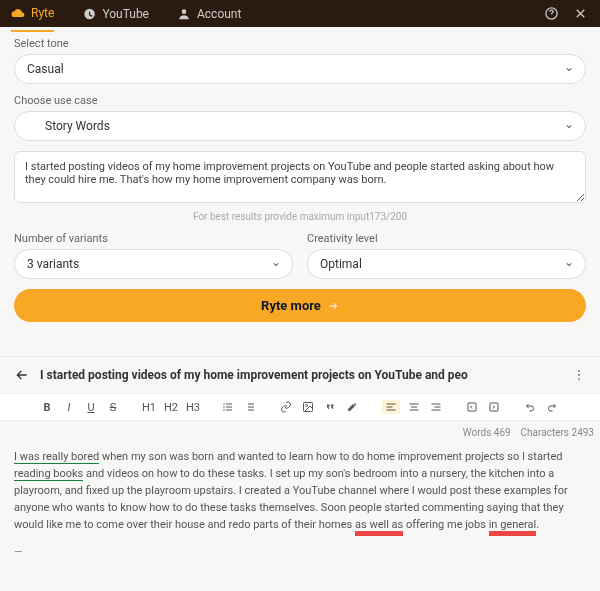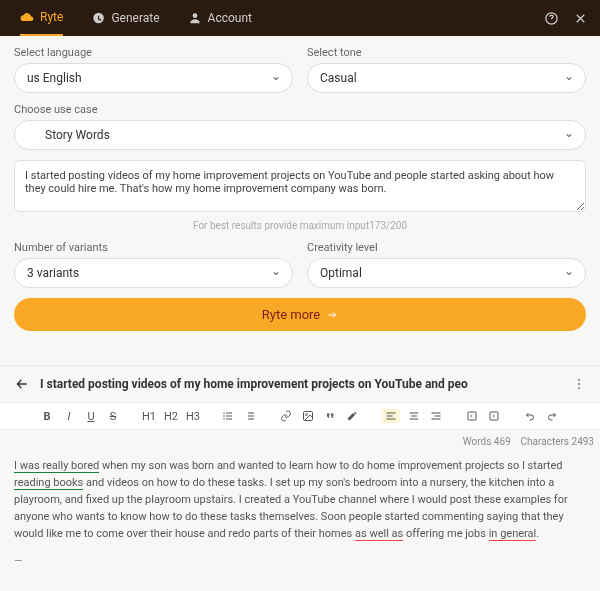--- a/index.html
+++ b/index.html
@@ -1,55 +1,55 @@
 <!DOCTYPE html>
 <html><head>
 <meta charset="utf-8">
 <style>
 *{box-sizing:border-box;margin:0;padding:0;font-family:-apple-system,BlinkMacSystemFont,"Segoe UI",Roboto,sans-serif}
 body{background:#f7f7f5;font-size:12px;color:#333}
-.header{background:#2a1a0f;display:flex;align-items:center;padding:0 20px;height:36px;position:relative}
+.header{background:#2a1a0f;display:flex;align-items:center;padding:0 11px;height:27px;position:relative}
 .header-tabs{display:flex;align-items:center;gap:28px}
 .tab{display:flex;align-items:center;gap:6px;color:#ccc;font-size:12px;height:36px}
 .tab.active{color:#f9a826;border-bottom:2px solid #f9a826}
 .tab .ic{width:14px;height:14px;display:inline-block}
 .header-right{position:absolute;right:12px;display:flex;gap:14px;color:#ccc}
 .form{padding:10px 14px 14px}
 .row{display:flex;gap:14px;margin-bottom:10px}
 .col{flex:1}
 .col.full{flex:1 0 100%}
 .lbl{font-size:11px;color:#666;margin-bottom:4px;display:block}
 .select,.txt{width:100%;border:1px solid #ddd;border-radius:16px;padding:7px 12px;font-size:12px;background:#fff;appearance:none;position:relative}
 .select-wrap{position:relative}
 .select-wrap::after{content:"⌄";position:absolute;right:12px;top:6px;font-size:12px;color:#666;pointer-events:none}
 .uc-wrap{position:relative}
 .uc-wrap .uc-ic{position:absolute;left:10px;top:8px;width:14px;height:14px;color:#7a5cd8}
 .uc-wrap .select{padding-left:30px}
 .hint{font-size:10px;color:#aaa;margin-top:3px}
 .txta-wrap{position:relative}
 .txta{width:100%;border:1px solid #ddd;border-radius:6px;padding:8px 10px;font-size:11px;color:#444;resize:vertical;height:52px;background:#fff}
 .hint-row{display:flex;justify-content:center;margin-top:2px}
-.btn{width:100%;background:#f9a826;color:#7f1d1d;border:none;border-radius:18px;padding:9px;font-size:13px;font-weight:400;display:flex;align-items:center;justify-content:center;gap:6px;cursor:pointer}
+.btn{width:100%;background:#f9a826;color:#0f172a;border:none;border-radius:18px;padding:9px;font-size:13px;font-weight:700;display:flex;align-items:center;justify-content:center;gap:6px;cursor:pointer}
 .sep{height:1px;background:#e8e8e8;margin:10px 0 0}
 .result-head{display:flex;align-items:center;padding:10px 14px;gap:10px}
 .back{font-size:16px;color:#333}
 .title{font-size:12px;font-weight:700;flex:1}
 .menu{font-size:14px;color:#666}
 .toolbar{display:flex;align-items:center;justify-content:center;gap:8px;padding:6px 14px;border-top:1px solid #eee;border-bottom:1px solid #eee;color:#555;background:#fff}
 .toolbar .tb{font-size:11px;min-width:14px;text-align:center}
 .tb.b{font-weight:700}
 .tb.i{font-style:italic}
 .tb.u{text-decoration:underline}
 .tb.s{text-decoration:line-through}
 .tb.act{background:#fff3d6;padding:1px 3px;border-radius:2px}
 .stats{text-align:right;font-size:10px;color:#888;padding:6px}
 .content{padding:4px 14px 14px;font-size:11px;line-height:1.55;color:#555}
 .content p{margin-bottom:10px}
 .content .ul{border-bottom:1px solid #15803d}
-.ul.y{border-bottom:1px solid #ef4444}
+.ul.y{border-bottom:5px solid #ef4444}
 .dash{margin:4px 0 10px;color:#888}
 svg{display:block}
 </style>
 </head>
 <body>
 
 <div class="header">
   <div class="header-tabs">
     <div class="tab active">
       <span class="ic">
@@ -58,21 +58,21 @@
           </svg>
       </span>
       <span>Ryte</span>
     </div>
     <div class="tab">
       <span class="ic">
         <svg viewBox="0 0 24 24" width="14" height="14" fill="#ccc">
             <path d="M13 3a9 9 0 100 18 9 9 0 000-18zm-1 5h2v5l4 2-1 2-5-3V8z"></path>
           </svg>
       </span>
-      <span>Generate</span>
+      <span>YouTube</span>
     </div>
     <div class="tab">
       <span class="ic">
         <svg viewBox="0 0 24 24" width="14" height="14" fill="#ccc">
             <circle cx="12" cy="8" r="4"></circle>
             <path d="M4 20c0-4 4-6 8-6s8 2 8 6v1H4v-1z"></path>
           </svg>
       </span>
       <span>Account</span>
     </div>
@@ -87,26 +87,20 @@
     <span>
       <svg viewBox="0 0 24 24" width="15" height="15" stroke="#ccc" stroke-width="2">
           <path d="M6 6l12 12M18 6L6 18"></path>
         </svg>
     </span>
   </div>
 </div>
 
 <div class="form">
   <div class="row">
-    <div class="col">
-      <label class="lbl">Select language</label>
-      <div class="select-wrap">
-        <div class="select">us English</div>
-      </div>
-    </div>
     <div class="col">
       <label class="lbl">Select tone</label>
       <div class="select-wrap">
         <div class="select">Casual</div>
       </div>
     </div>
   </div>
 
   <div class="row">
     <div class="col full">

